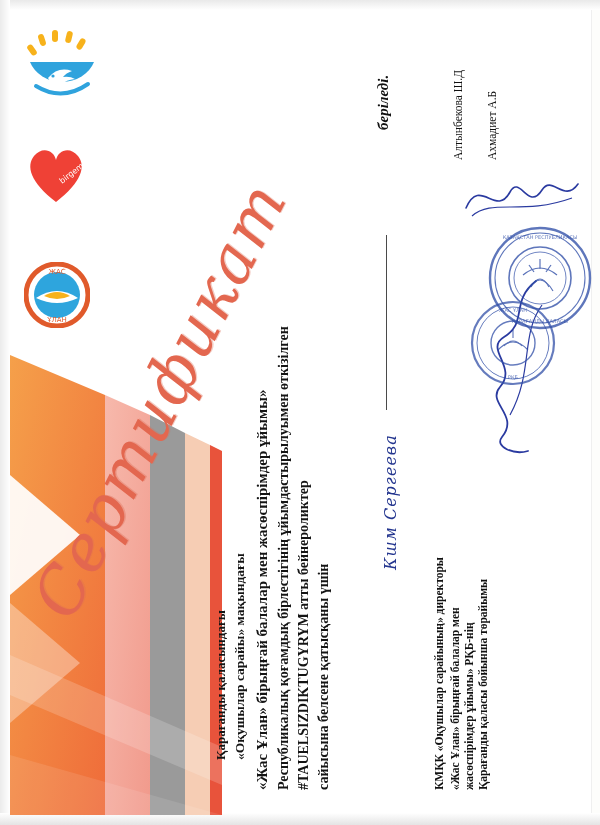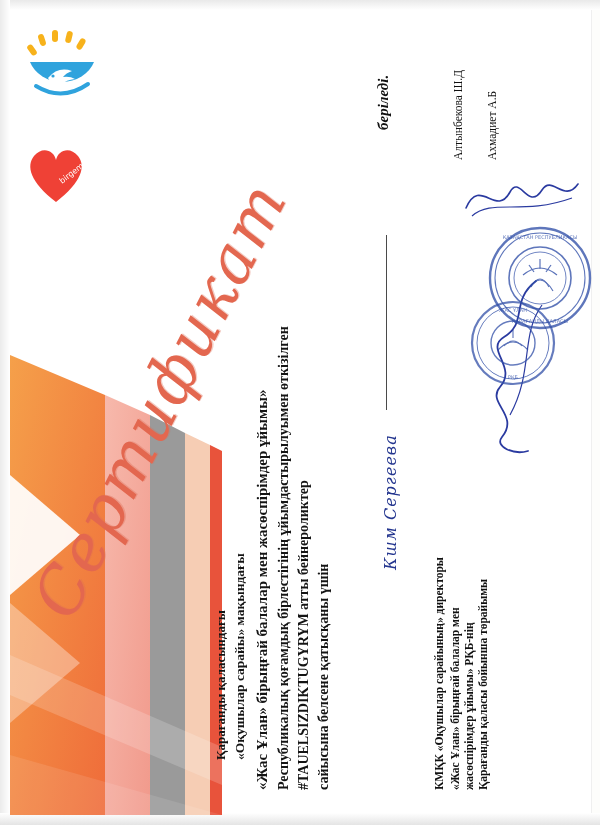--- a/index.html
+++ b/index.html
@@ -280,20 +280,30 @@
     </svg>
   </div>
 
   <div class="logo-heart">
     <svg width="64" height="66" viewBox="0 0 64 66" xmlns="http://www.w3.org/2000/svg">
       <path d="M32,62 C6,42 2,26 10,16 C18,6 30,10 32,20 C34,10 46,6 54,16 C62,26 58,42 32,62 Z" fill="#ef4136"></path>
       <text x="38" y="44" font-family="DejaVu Sans, sans-serif" font-size="8" fill="#ffffff" transform="rotate(-38 38 44)">birgemiz</text>
     </svg>
   </div>
 
+  <div class="logo-round">
+    <svg width="66" height="66" viewBox="0 0 66 66" xmlns="http://www.w3.org/2000/svg">
+      <circle cx="33" cy="33" r="31" fill="#ffffff" stroke="#e05a2b" stroke-width="5"></circle>
+      <circle cx="33" cy="33" r="23" fill="#2ea5dd"></circle>
+      <path d="M12,36 q21,-14 42,0 q-21,10 -42,0 z" fill="#ffffff"></path>
+      <path d="M20,34 q13,-8 26,0 q-13,6 -26,0 z" fill="#f7b21b"></path>
+      <text x="33" y="12" text-anchor="middle" font-family="DejaVu Sans, sans-serif" font-size="7" fill="#e05a2b">ЖАС</text>
+      <text x="33" y="60" text-anchor="middle" font-family="DejaVu Sans, sans-serif" font-size="7" fill="#e05a2b">ҰЛАН</text>
+    </svg>
+  </div>
 
   <div class="script-word">Сертификат</div>
 
   <div class="vline l1">Қарағанды қаласындағы</div>
   <div class="vline l2">«Оқушылар сарайы» мақындағы</div>
   <div class="vline l3">«Жас Ұлан» бірыңғай балалар мен жасөспірімдер ұйымы»</div>
   <div class="vline l4">Республикалық қоғамдық бірлестігінің ұйымдастырылуымен өткізілген</div>
   <div class="vline l5">#TAUELSIZDIKTUGYRYM атты бейнероликтер</div>
   <div class="vline l6">сайысына белсене қатысқаны үшін</div>
 

